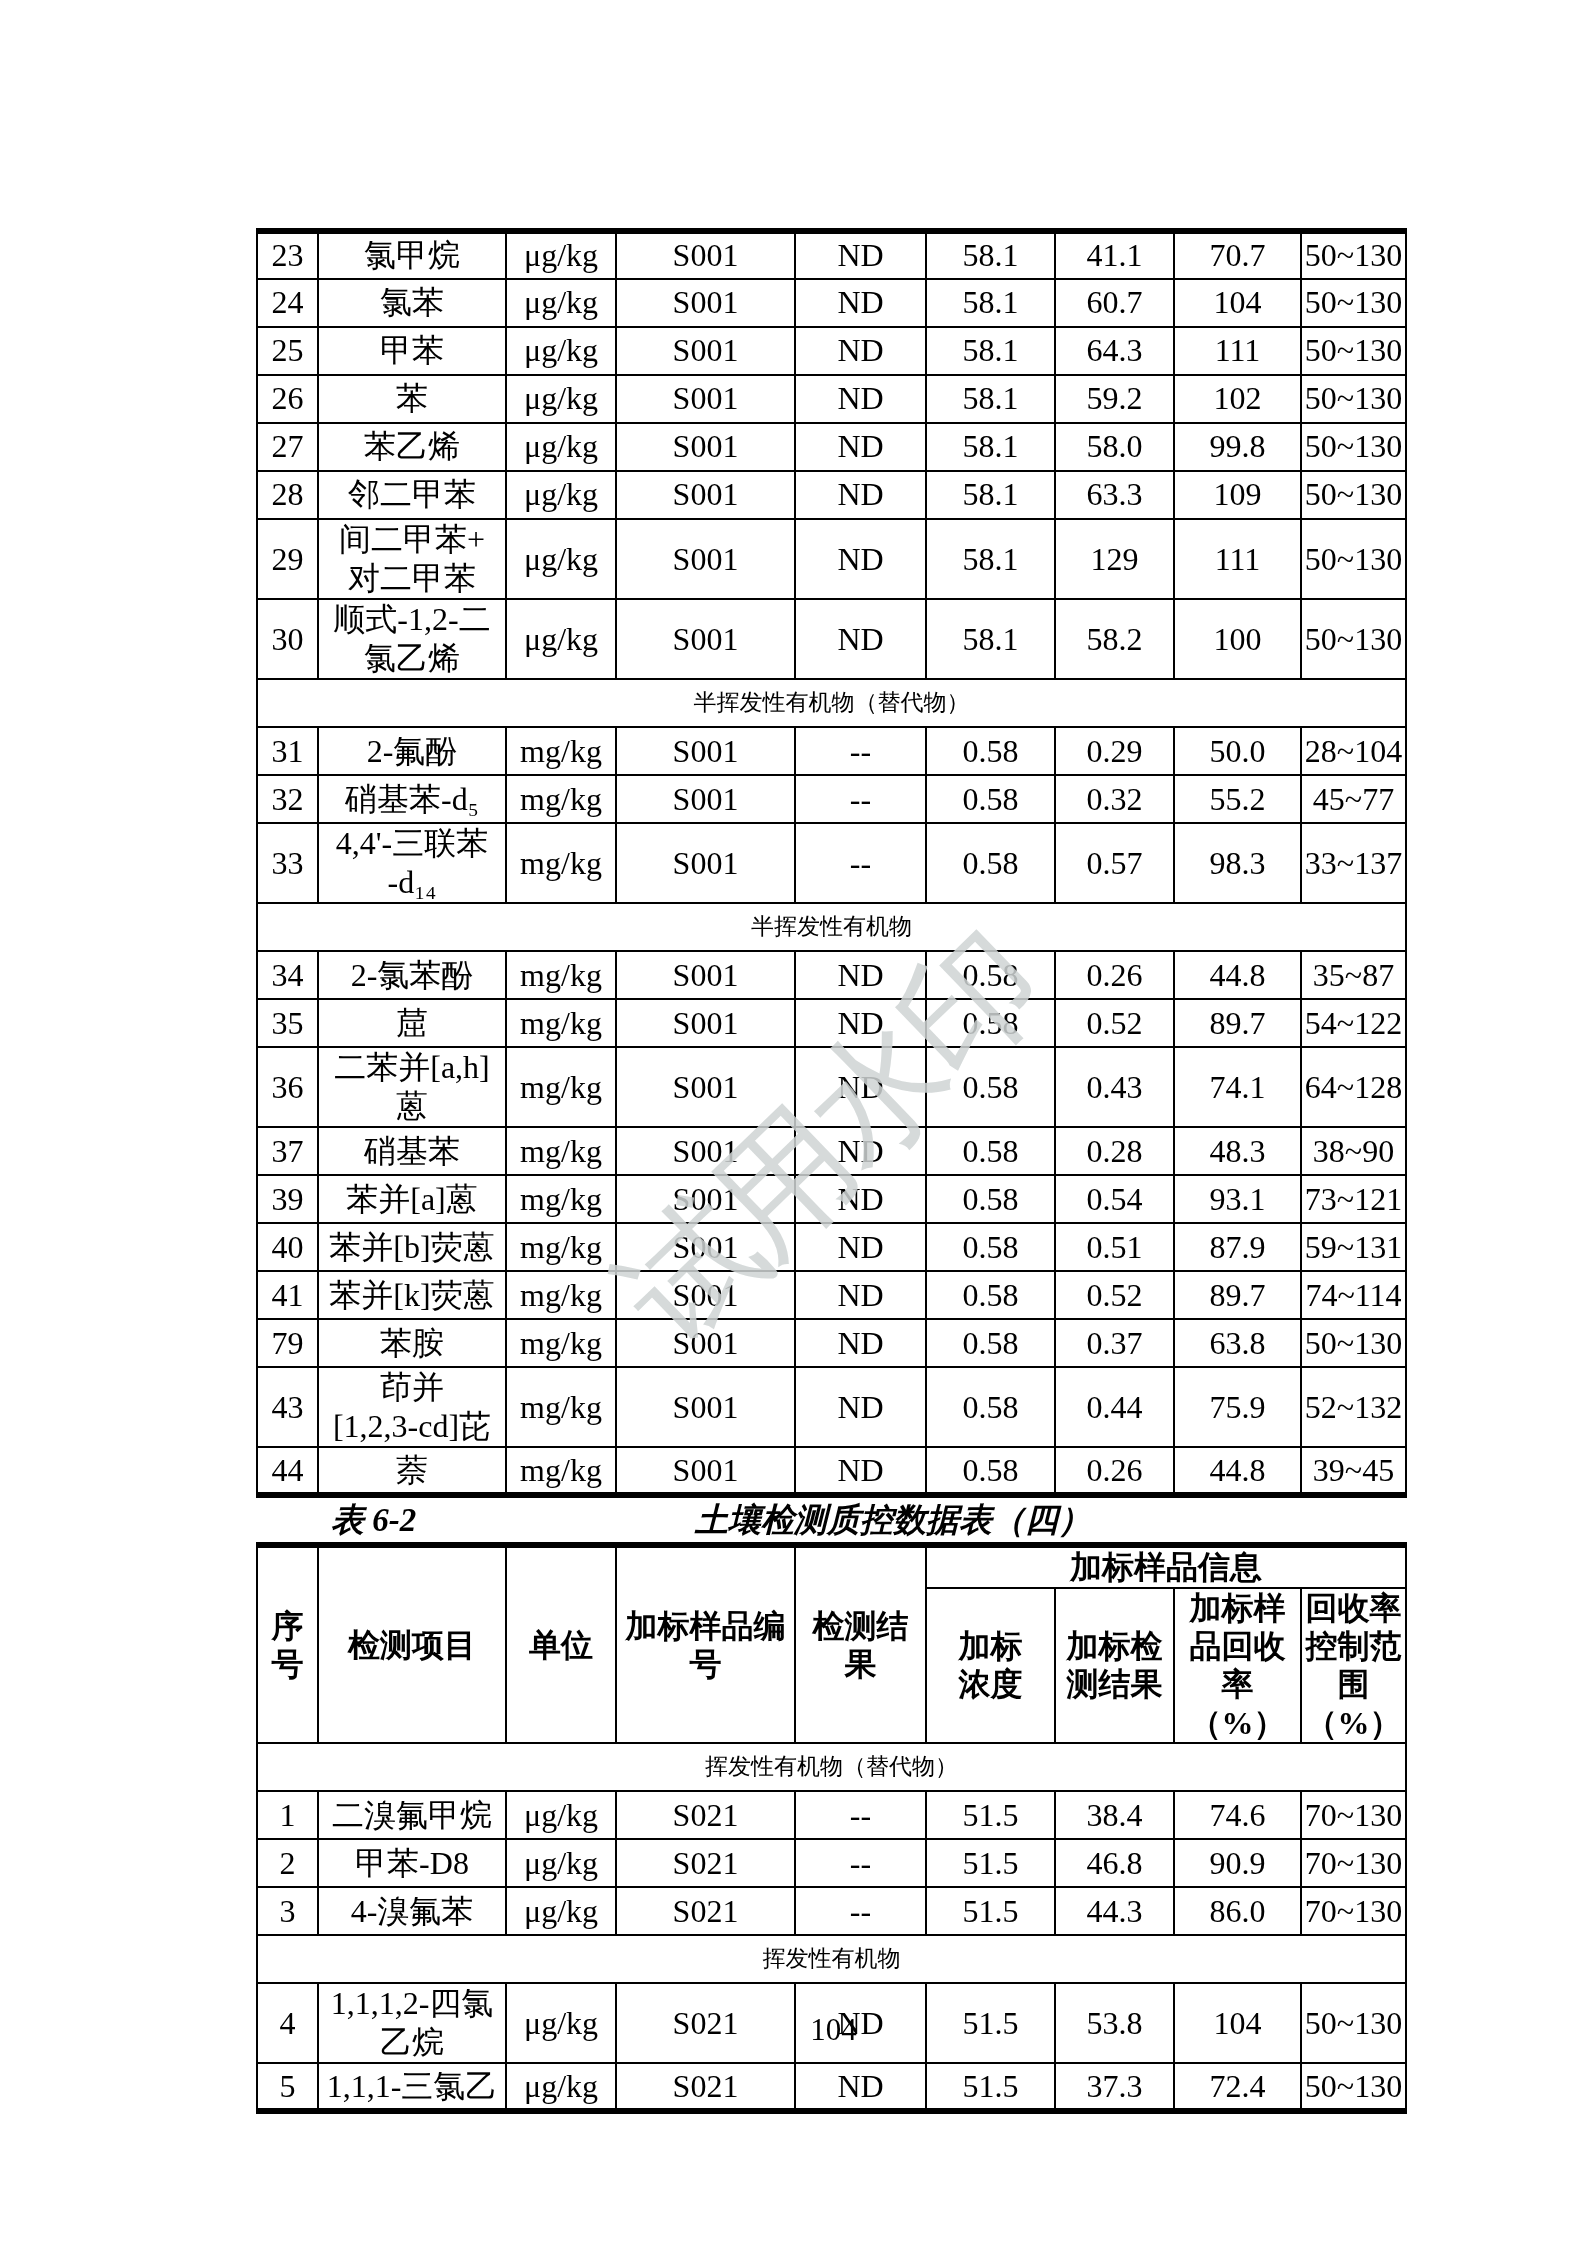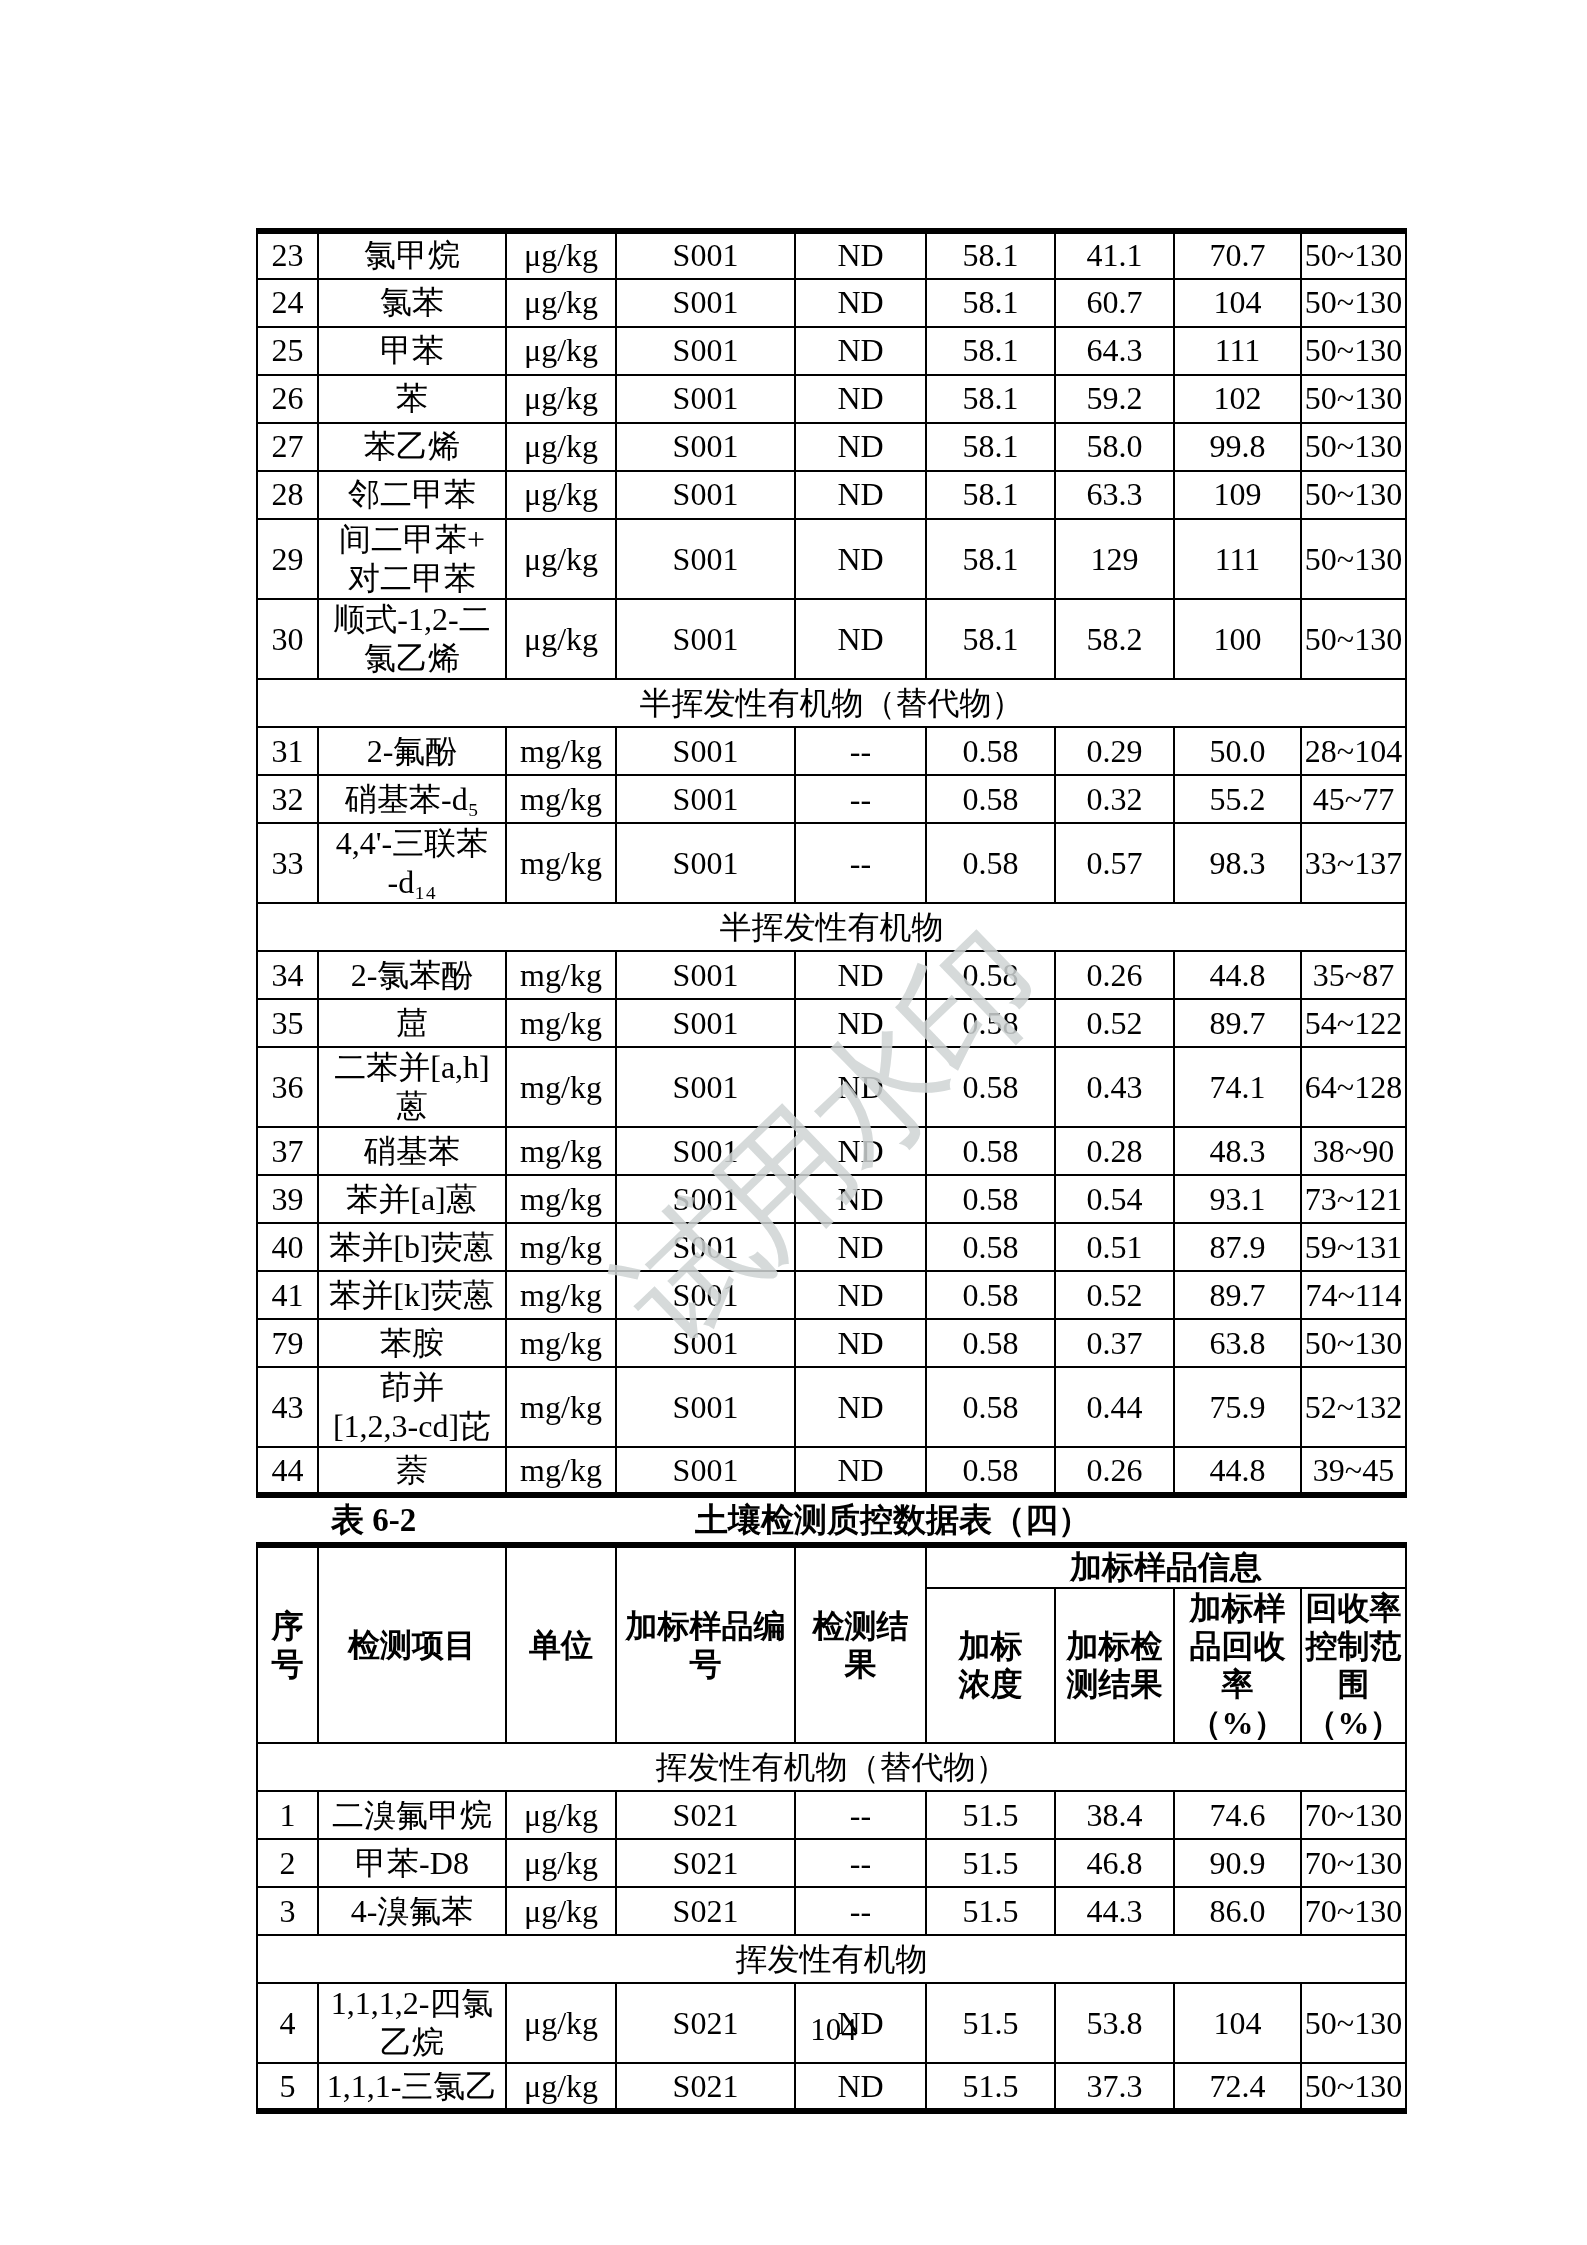--- a/index.html
+++ b/index.html
@@ -24,27 +24,27 @@
     border:2px solid #000;
     text-align:center;
     vertical-align:middle;
     font-size:32px;
     line-height:1.22;
     white-space:pre-line;
     padding:0;
     font-weight:normal;
   }
   table.qc tr{height:48px;}
-  table.qc tr.sec td{font-size:32px;}
+  table.qc tr.sec td{font-size:23px;}
   table.qc thead th{font-weight:bold;line-height:1.2;}
   table.qc tr.h1{height:42px;}
   table.qc tr.h2{height:150px;}
   .c0{width:61px}.c1{width:188px}.c2{width:110px}.c3{width:179px}.c4{width:131px}
   .c5{width:129px}.c6{width:119px}.c7{width:127px}.c8{width:105px}
-  .caption{position:relative;height:44px;width:100%;}
+  .caption{position:relative;height:44px;width:100%;font-style:italic;}
   .cap-label{
     position:absolute;left:75px;top:50%;transform:translateY(-50%);
     font-weight:bold;font-size:33px;white-space:nowrap;
   }
   .cap-title{
     position:absolute;left:637px;top:50%;transform:translate(-50%,-50%);
     font-weight:bold;font-size:33px;white-space:nowrap;
   }
   .watermark{
     position:absolute;left:790px;top:1140px;

